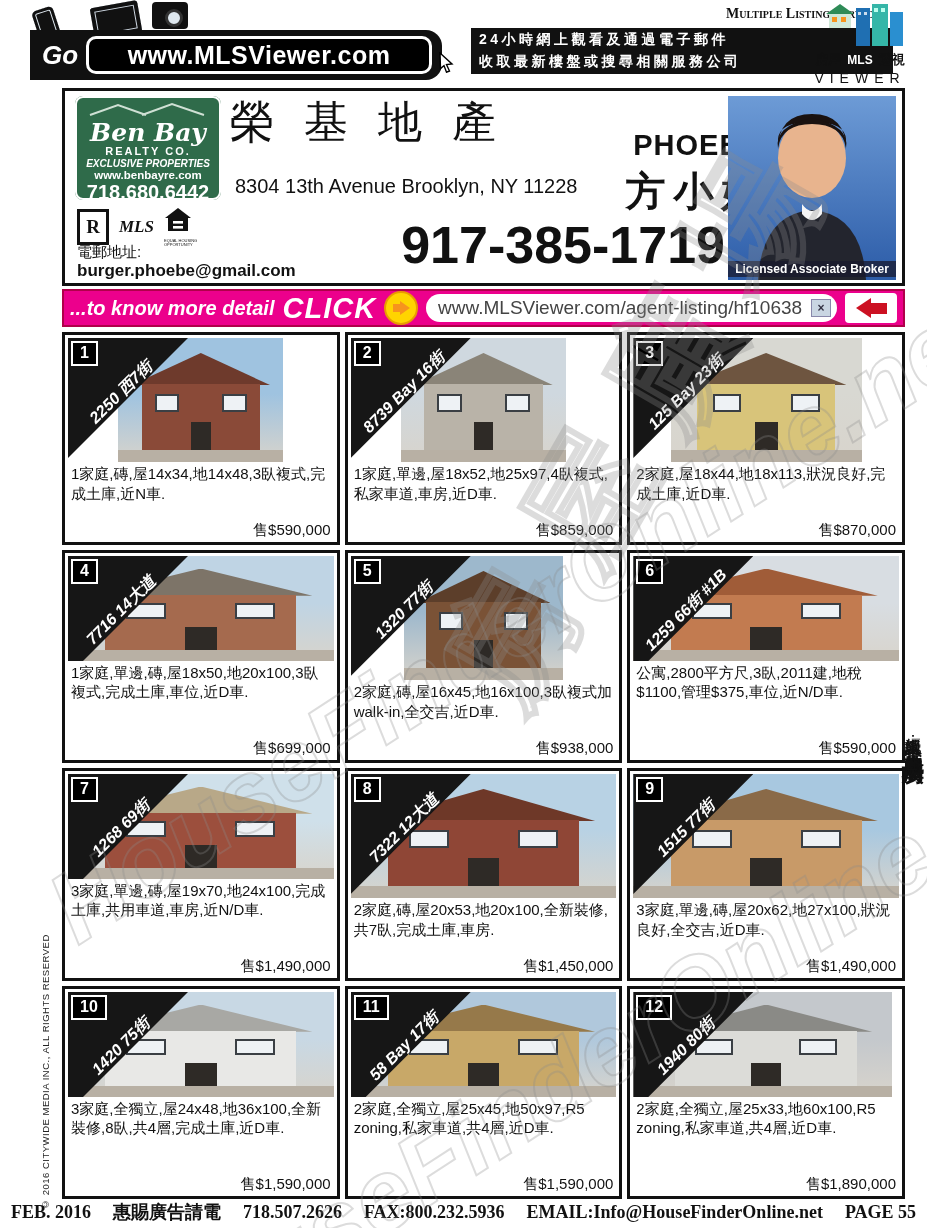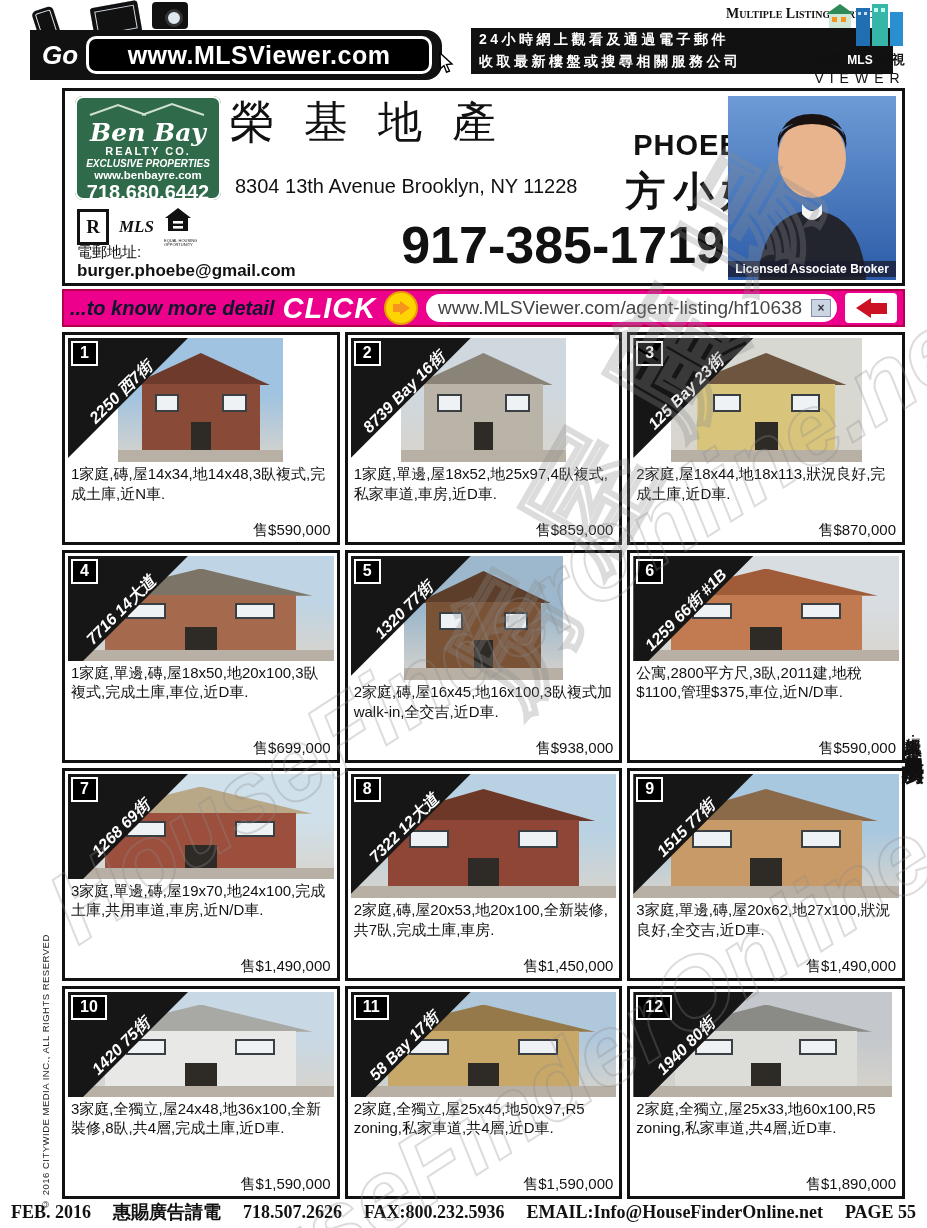--- a/index.html
+++ b/index.html
@@ -58,21 +58,21 @@
            font-size:52px;font-weight:800;white-space:nowrap;}
   .aphoto{position:absolute;right:6px;top:5px;width:168px;height:184px;
           background:linear-gradient(180deg,#6d9bd6 0%,#2c5ca8 100%);overflow:hidden;}
   .aphoto svg{display:block;margin:0 auto;}
   .acap{position:absolute;bottom:3px;left:0;right:0;text-align:center;color:#fff;font-weight:bold;
         font-size:12px;background:rgba(25,25,45,.75);padding:1px 0;}
   
   .clickbar{position:absolute;left:62px;top:289px;width:843px;height:38px;background:var(--pink);
             border:2px solid #b0004a;box-sizing:border-box;display:flex;align-items:center;
             gap:8px;padding:0 6px;}
-  .lead{color:#0f172a;font-style:italic;font-weight:bold;font-size:20px;white-space:nowrap;}
+  .lead{color:#ffffff;font-style:italic;font-weight:bold;font-size:20px;white-space:nowrap;}
   .clickword{color:#fff;font-style:italic;font-weight:900;font-size:29px;letter-spacing:1px;white-space:nowrap;}
   .ycirc{width:30px;height:30px;border-radius:50%;background:var(--yellow);border:2px solid #e89c00;
          display:flex;align-items:center;justify-content:center;flex:none;}
   .arr-r{display:flex;align-items:center;}
   .arr-r .bar{width:7px;height:8px;background:var(--orange);}
   .arr-r .tri{width:0;height:0;border-left:10px solid var(--orange);
               border-top:7px solid transparent;border-bottom:7px solid transparent;}
   .urlbox{flex:1;height:28px;background:#fff;border-radius:14px;display:flex;align-items:center;
           padding:0 6px 0 12px;font-size:19px;color:#444;}
   .closeic{margin-left:auto;width:18px;height:16px;background:#c9d6e2;border:1px solid #88a;

